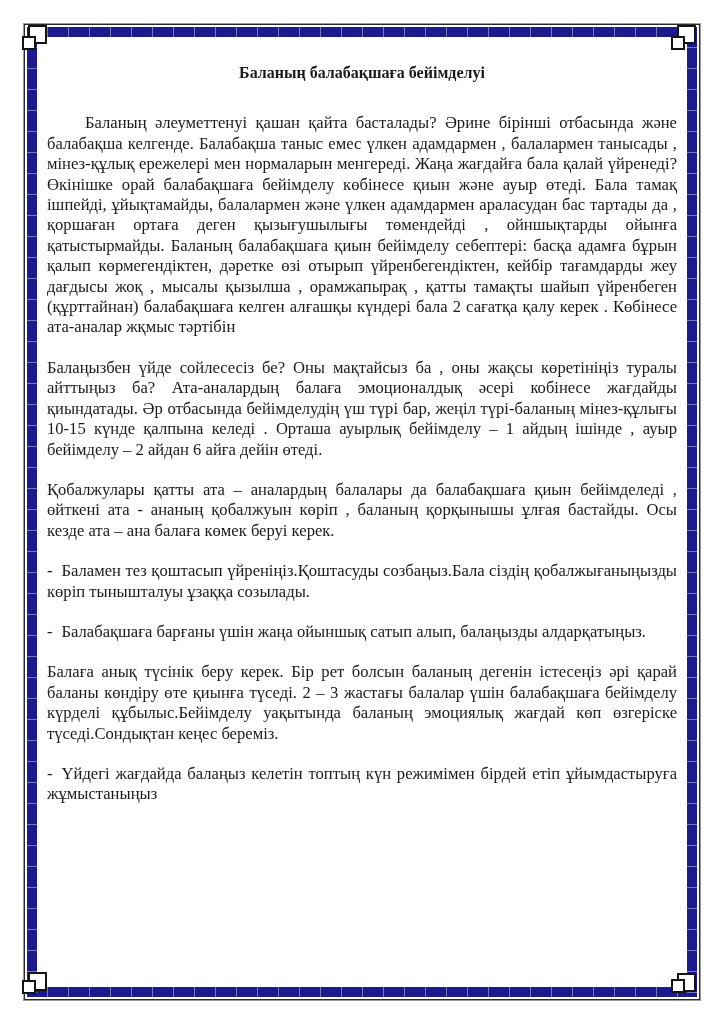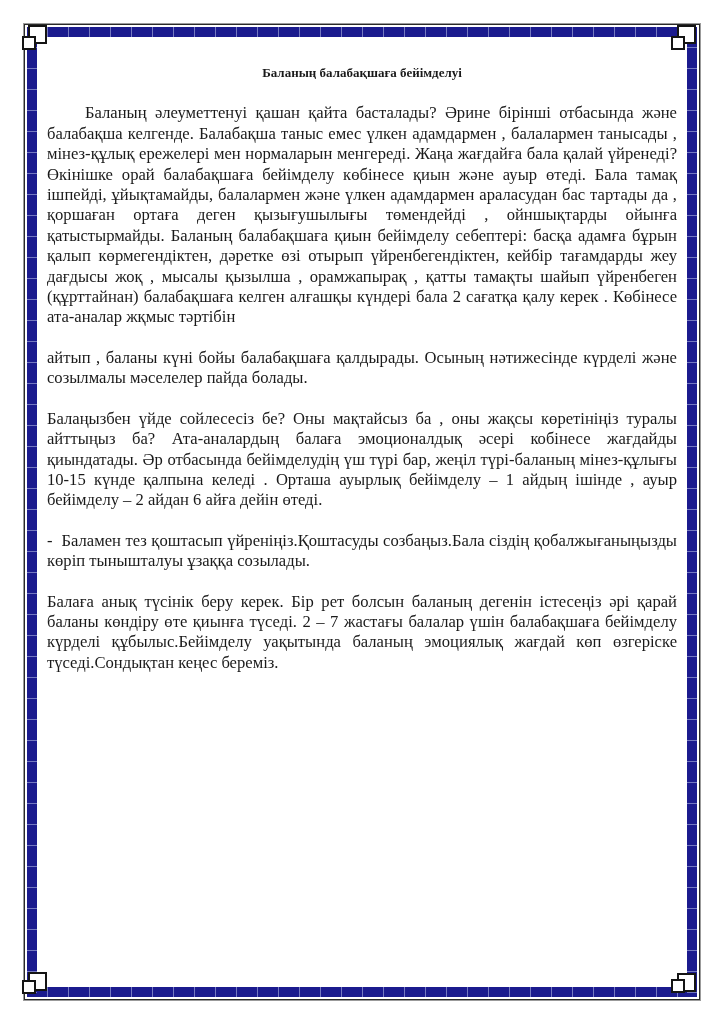--- a/index.html
+++ b/index.html
@@ -23,21 +23,21 @@
     background:repeating-linear-gradient(180deg,transparent 0 20px,rgba(190,198,235,.55) 20px 21px);}
   .tiles.top{top:-10px;} .tiles.bottom{bottom:-10px;}
   .tiles.left{left:-10px;} .tiles.right{right:-10px;}
   
   .sq{position:absolute;border:2px solid #141414;background:#ffffff;box-sizing:border-box;}
   .sq.big{width:19px;height:19px;}
   .sq.small{width:14px;height:14px;}
   
   .content{position:absolute;left:47px;right:47px;top:63px;
     font-size:16.6px;line-height:20.4px;}
-  .title{font-size:13px;font-weight:bold;text-align:center;margin:0 0 20px 0;}
+  .title{font-size:16px;font-weight:bold;text-align:center;margin:0 0 30px 0;}
   .para{margin:0 0 20px 0;text-align:justify;}
   .para.indent{text-indent:38px;margin-top:8px;}
   .heading-line{margin:0 0 20px 0;text-align:left;}
   .bullet{margin:0 0 20px 0;text-align:justify;}
   .bullet .dash{margin-right:9px;}
   .bullet.tab .dash{margin-right:30px;}
 </style>
 </head>
 <body>
 
@@ -61,28 +61,30 @@
 
   <div class="sq big" style="left:677px;top:973px;"></div>
   <div class="sq small" style="left:671px;top:979px;"></div>
 
   <div class="content">
 
     <h1 class="title">Баланың балабақшаға бейімделуі</h1>
 
     <p class="para indent">Баланың әлеуметтенуі қашан қайта басталады? Әрине бірінші отбасында және балабақша келгенде. Балабақша таныс емес үлкен адамдармен , балалармен танысады , мінез-құлық ережелері мен нормаларын менгереді. Жаңа жағдайға бала қалай үйренеді? Өкінішке орай балабақшаға бейімделу көбінесе қиын және ауыр өтеді. Бала тамақ ішпейді, ұйықтамайды, балалармен және үлкен адамдармен араласудан бас тартады да , қоршаған ортаға деген қызығушылығы төмендейді , ойншықтарды ойынға қатыстырмайды. Баланың балабақшаға қиын бейімделу себептері: басқа адамға бұрын қалып көрмегендіктен, дәретке өзі отырып үйренбегендіктен, кейбір тағамдарды жеу дағдысы жоқ , мысалы қызылша , орамжапырақ , қатты тамақты шайып үйренбеген (құрттайнан) балабақшаға келген алғашқы күндері бала 2 сағатқа қалу керек . Көбінесе ата-аналар жқмыс тәртібін</p>
 
-    <p class="para">айтып , баланы күні бойы балабақшаға қалдырады. Осының нәтижесінде күрделі және созылмалы мәселелер пайда болады.</p>
 
     <p class="para">Балаңызбен үйде сойлесесіз бе? Оны мақтайсыз ба , оны жақсы көретініңіз туралы айттыңыз ба? Ата-аналардың балаға эмоционалдық әсері кобінесе жағдайды қиындатады. Әр отбасында бейімделудің үш түрі бар, жеңіл түрі-баланың мінез-құлығы 10-15 күнде қалпына келеді . Орташа ауырлық бейімделу – 1 айдың ішінде , ауыр бейімделу – 2 айдан 6 айға дейін өтеді.</p>
 
+    <p class="para">Қобалжулары қатты ата – аналардың балалары да балабақшаға қиын бейімделеді , өйткені ата - ананың қобалжуын көріп , баланың қорқынышы ұлғая бастайды. Осы кезде ата – ана балаға көмек беруі керек.</p>
 
 
     <p class="bullet"><span class="dash">-</span><span>Баламен тез қоштасып үйреніңіз.Қоштасуды созбаңыз.Бала сіздің қобалжығаныңызды көріп тынышталуы ұзаққа созылады.</span></p>
 
 
 
+    <p class="bullet"><span class="dash">-</span><span>Балабақшаға барғаны үшін жаңа ойыншық сатып алып, балаңызды алдарқатыңыз.</span></p>
 
-    <p class="para">Балаға анық түсінік беру керек. Бір рет болсын баланың дегенін істесеңіз әрі қарай баланы көндіру өте қиынға түседі. 2 – 7 жастағы балалар үшін балабақшаға бейімделу күрделі құбылыс.Бейімделу уақытында баланың эмоциялық жағдай көп өзгеріске түседі.Сондықтан кеңес береміз.</p>
+    <p class="para">Балаға анық түсінік беру керек. Бір рет болсын баланың дегенін істесеңіз әрі қарай баланы көндіру өте қиынға түседі. 2 – 3 жастағы балалар үшін балабақшаға бейімделу күрделі құбылыс.Бейімделу уақытында баланың эмоциялық жағдай көп өзгеріске түседі.Сондықтан кеңес береміз.</p>
 
+    <p class="bullet"><span class="dash">-</span><span>Үйдегі жағдайда балаңыз келетін топтың күн режимімен бірдей етіп ұйымдастыруға жұмыстаныңыз</span></p>
 
   </div>
 </div>
 
 </body></html>

